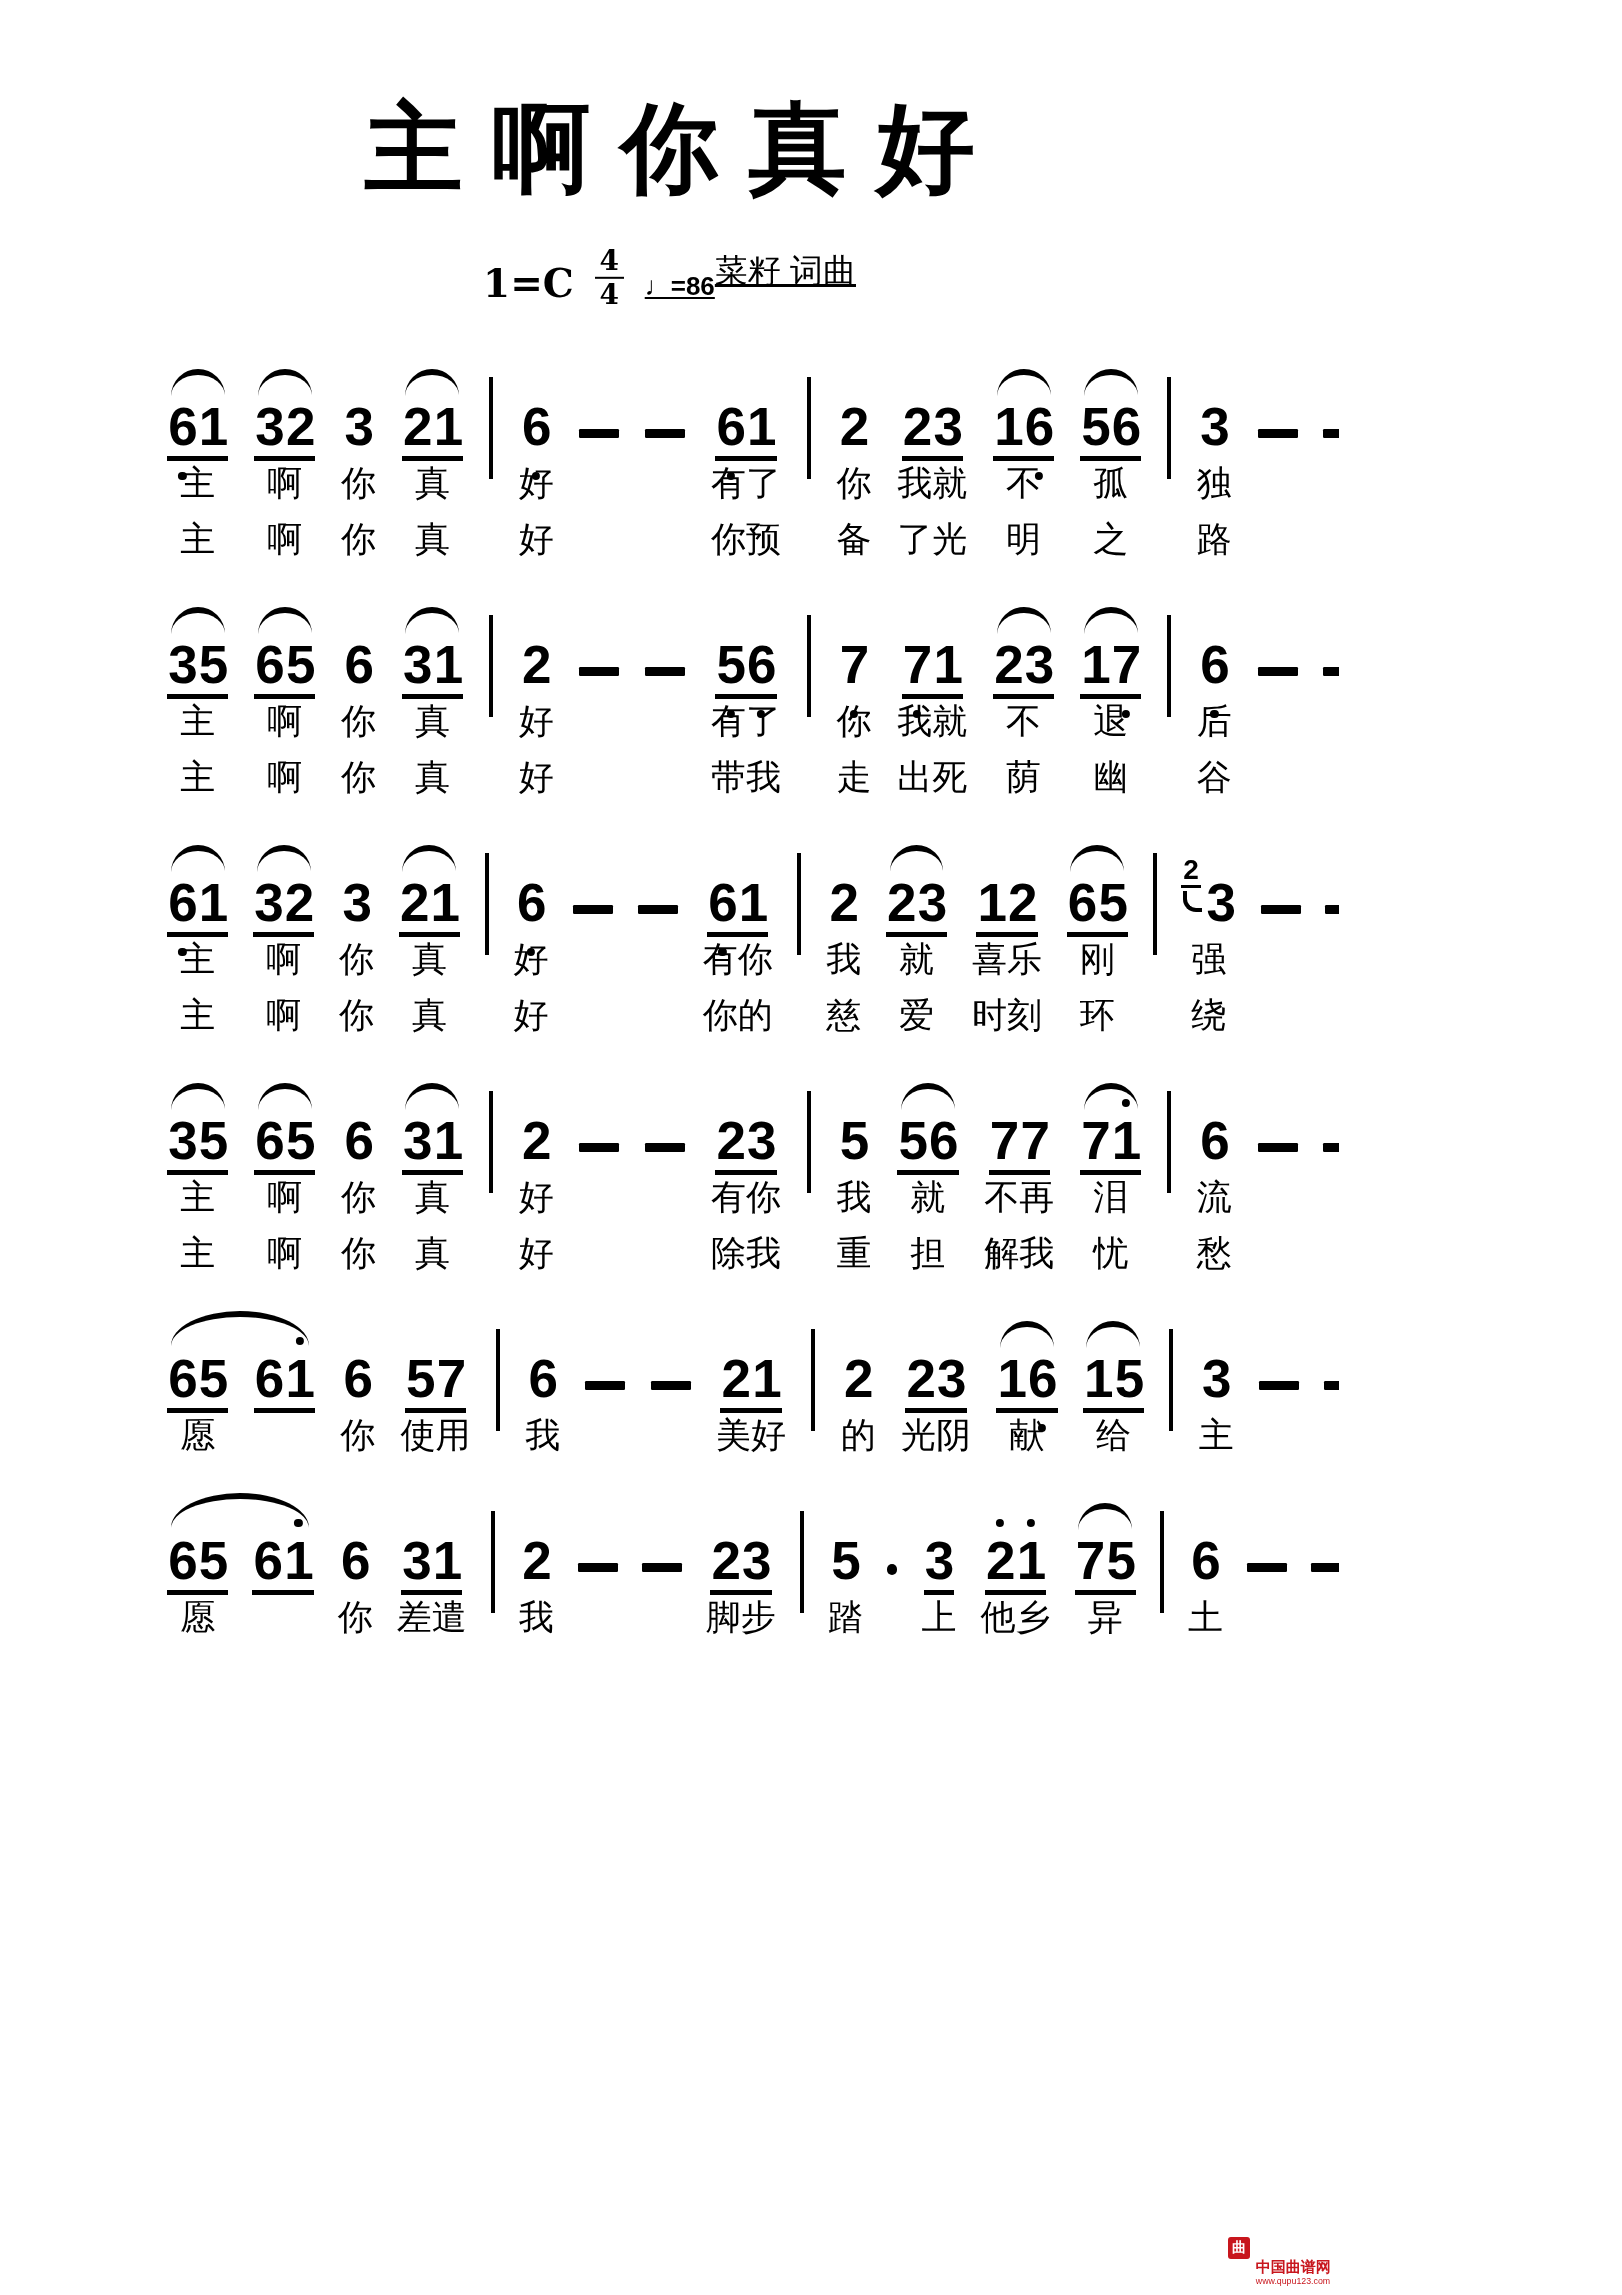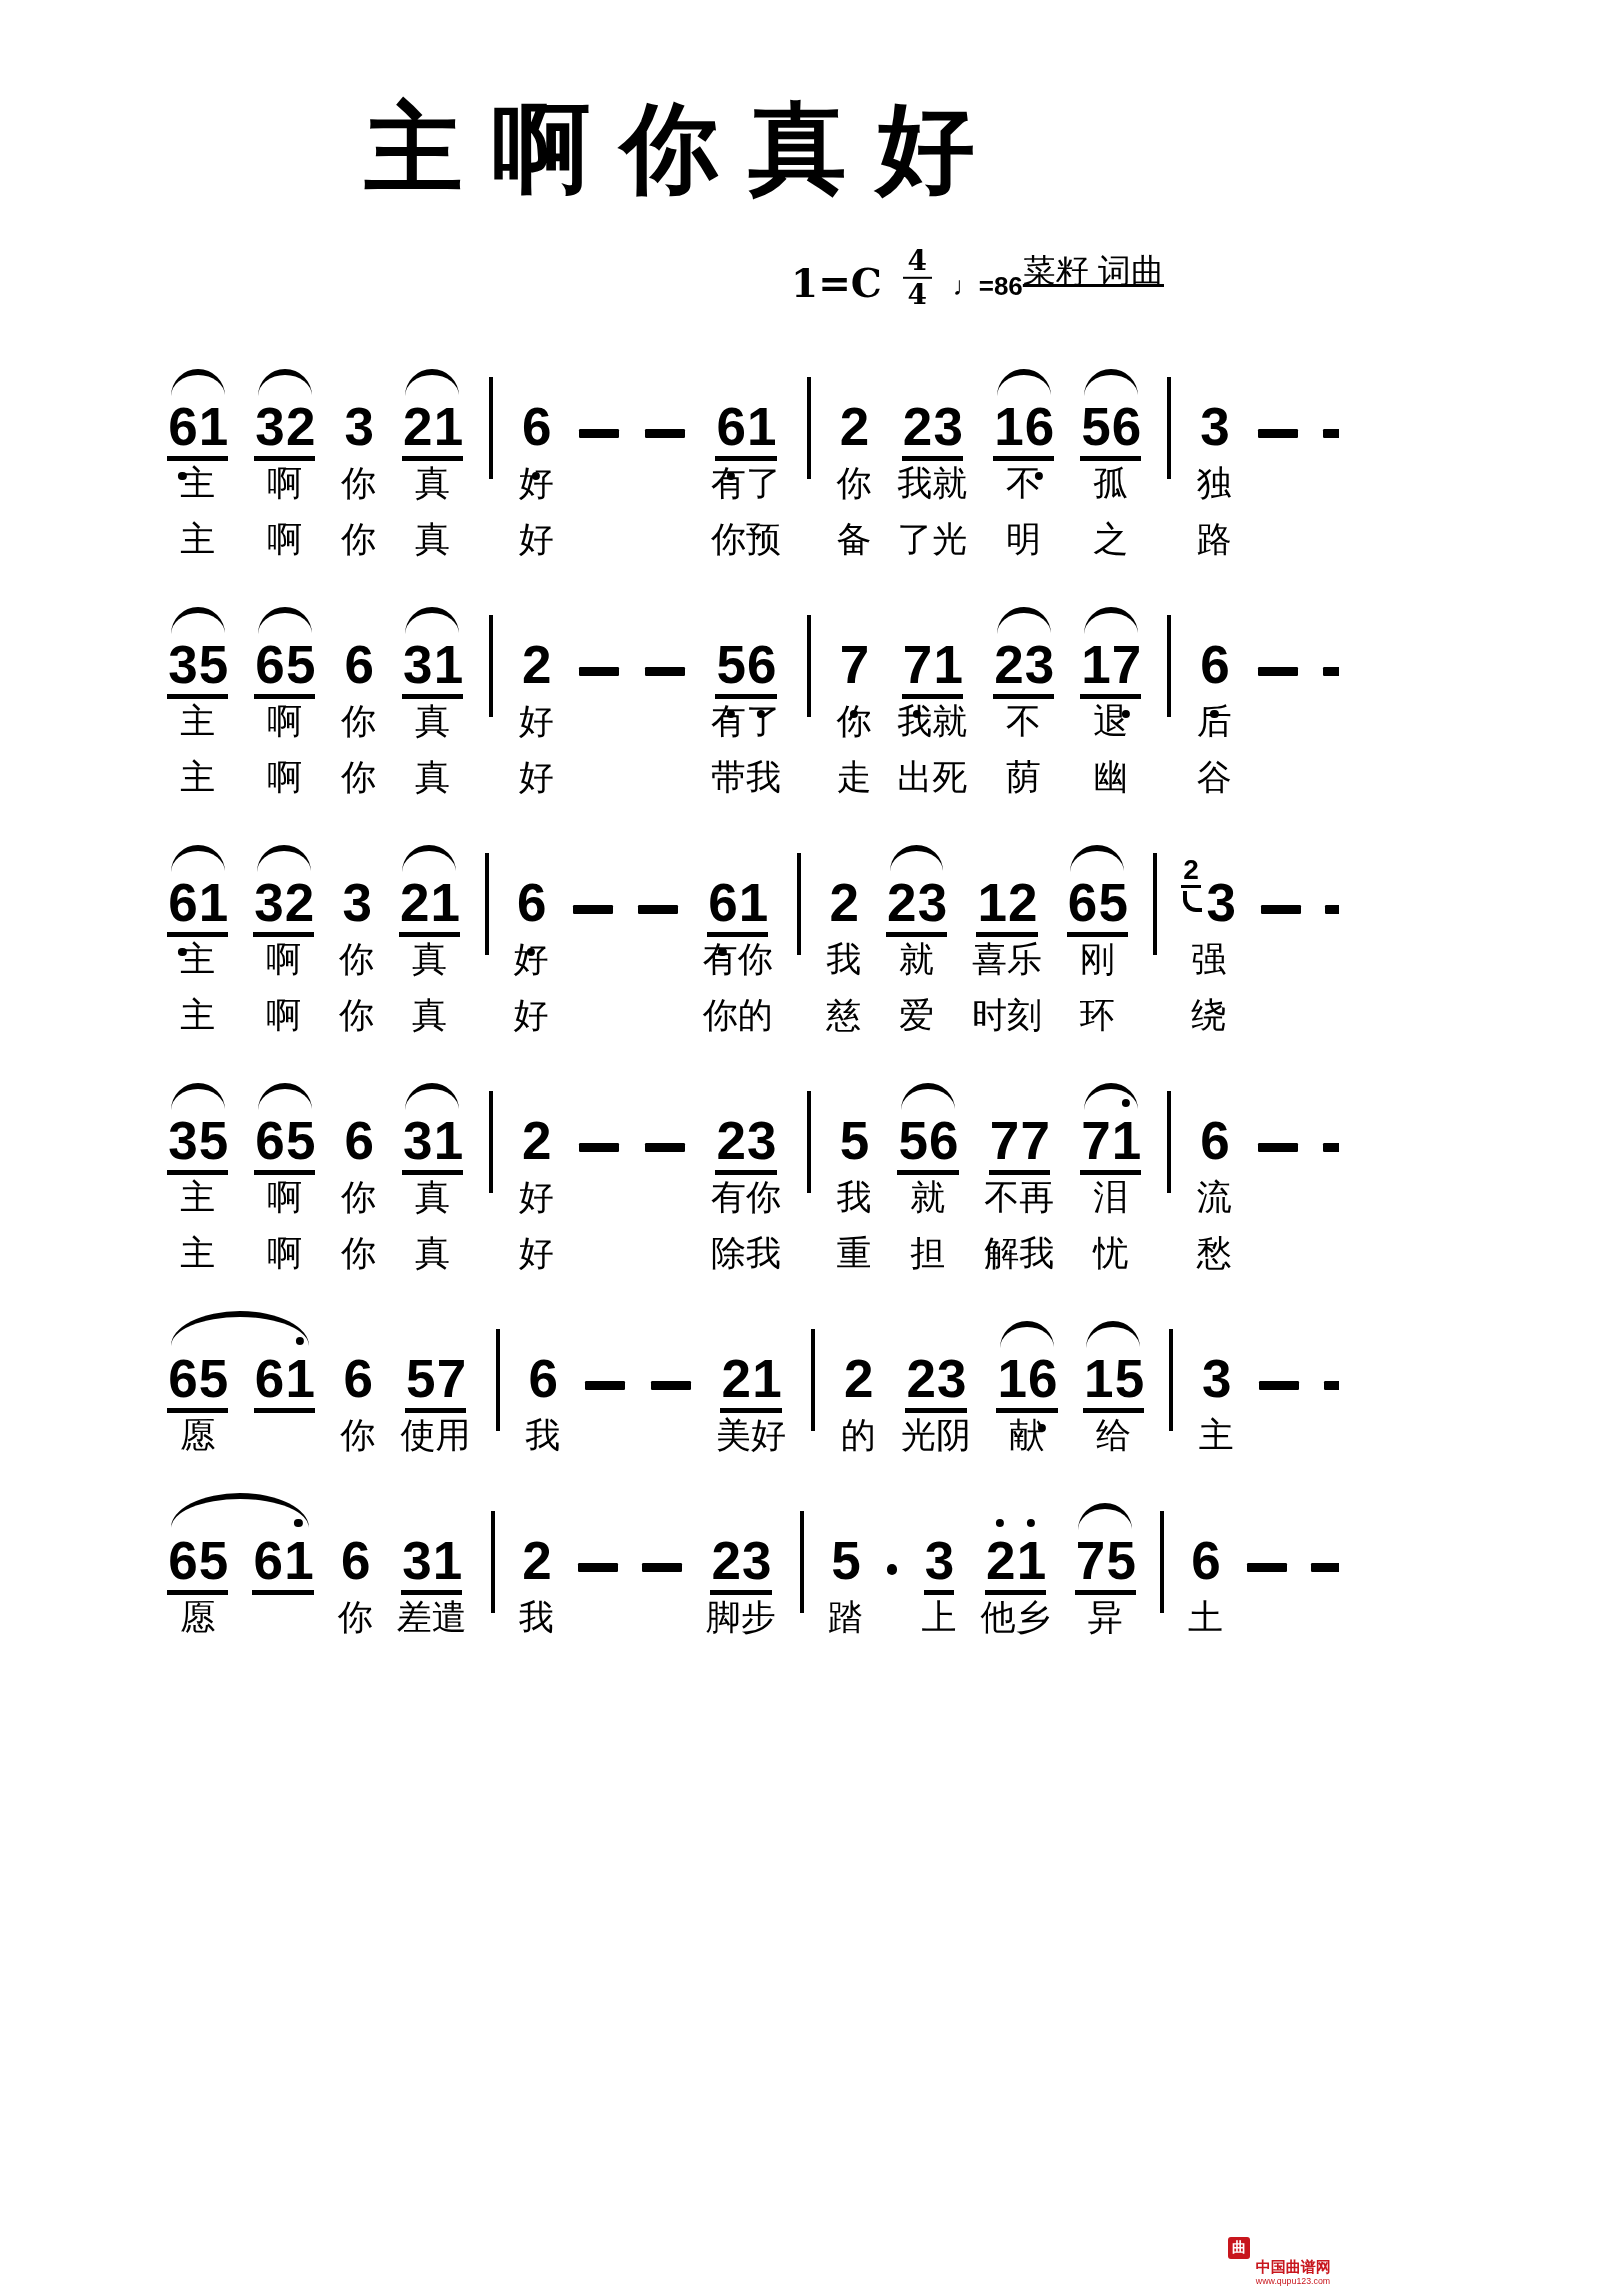--- a/index.html
+++ b/index.html
@@ -1,30 +1,30 @@
 <!DOCTYPE html>
 <html style="font-size:9.4px"><head>
 <meta charset="utf-8">
 <style>
   html,body{margin:0;padding:0;background:#ffffff;}
   .page{position:relative;width:1339px;height:2295px;background:#fff;color:#000;
         font-family:"Liberation Sans",sans-serif;overflow:hidden;}
   .title{margin:0;padding-top:87px;text-align:center;
          font-family:"DejaVu Serif",serif;font-weight:700;
          font-size:98px;letter-spacing:30px;text-indent:30px;line-height:1.25;}
-  .meta{display:flex;justify-content:flex-end;align-items:center;
+  .meta{display:flex;justify-content:center;align-items:center;
         margin:30px 175px 0 175px;}
   .meta-left{display:flex;align-items:flex-end;gap:21px;}
   .key{font-family:"DejaVu Serif",serif;font-size:39px;font-weight:700;line-height:1;}
   .frac{display:inline-flex;flex-direction:column;align-items:center;
         font-family:"DejaVu Serif",serif;font-weight:700;font-size:28px;line-height:1.05;
         transform:translateY(5.8px);}
   .ftop{border-bottom:2.9px solid #000;padding:0 4.7px 1.8px;}
   .fbot{padding-top:1.2px;}
-  .tempo{font-size:26px;font-weight:700;line-height:1;padding-bottom:4.7px;}
+  .tempo{font-size:26px;font-weight:700;line-height:1;padding-bottom:4.7px;text-decoration:underline;}
   .credit{font-size:33px;text-decoration:underline;}
   #music{margin:56px 0 0 167px;width:1292px;}
   .mline{display:flex;justify-content:space-between;align-items:flex-start;margin-bottom:30px;}
   .col{display:flex;flex-direction:column;align-items:center;}
   .zone{height:96px;position:relative;display:flex;justify-content:center;}
   .nr{display:flex;align-items:flex-start;margin-top:41px;position:relative;}
   .dg{position:relative;display:inline-block;font-weight:700;font-size:53px;line-height:1;
       letter-spacing:-1.2px;padding:0 1.2px;}
   .ug{display:inline-flex;border-bottom:5.8px solid #000;padding-bottom:2.9px;}
   .dot{position:absolute;left:50%;transform:translateX(-50%);

